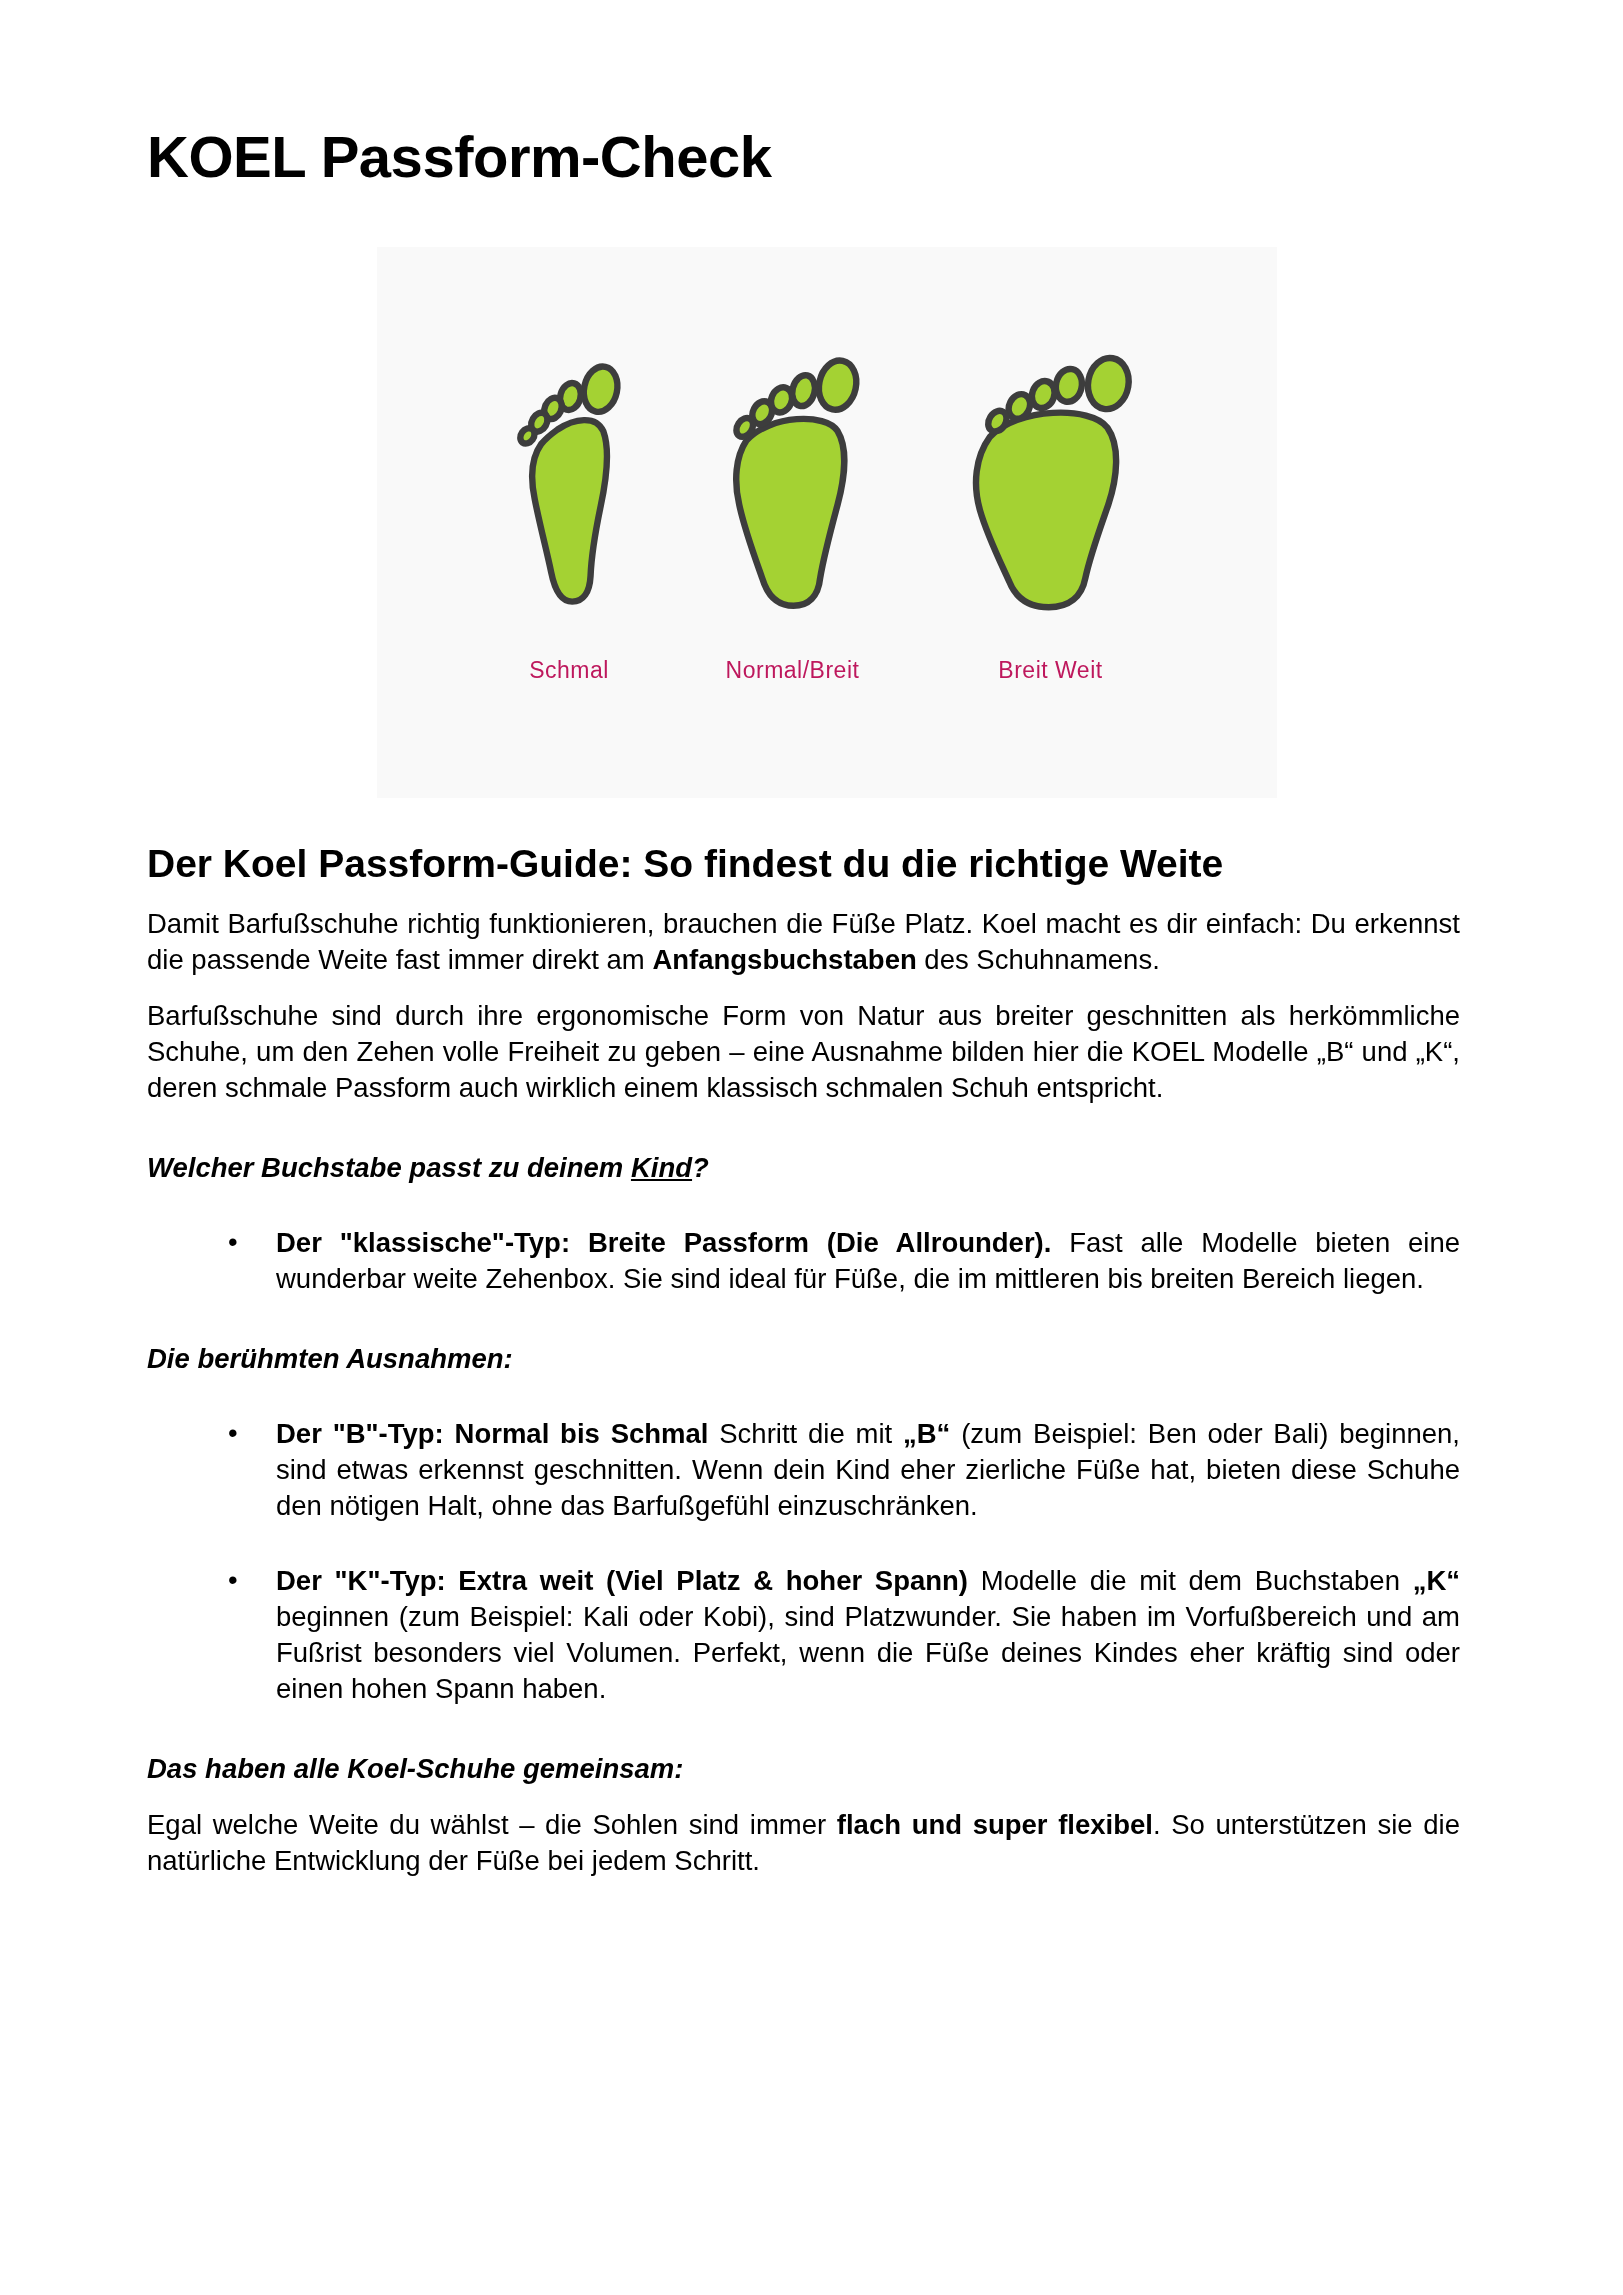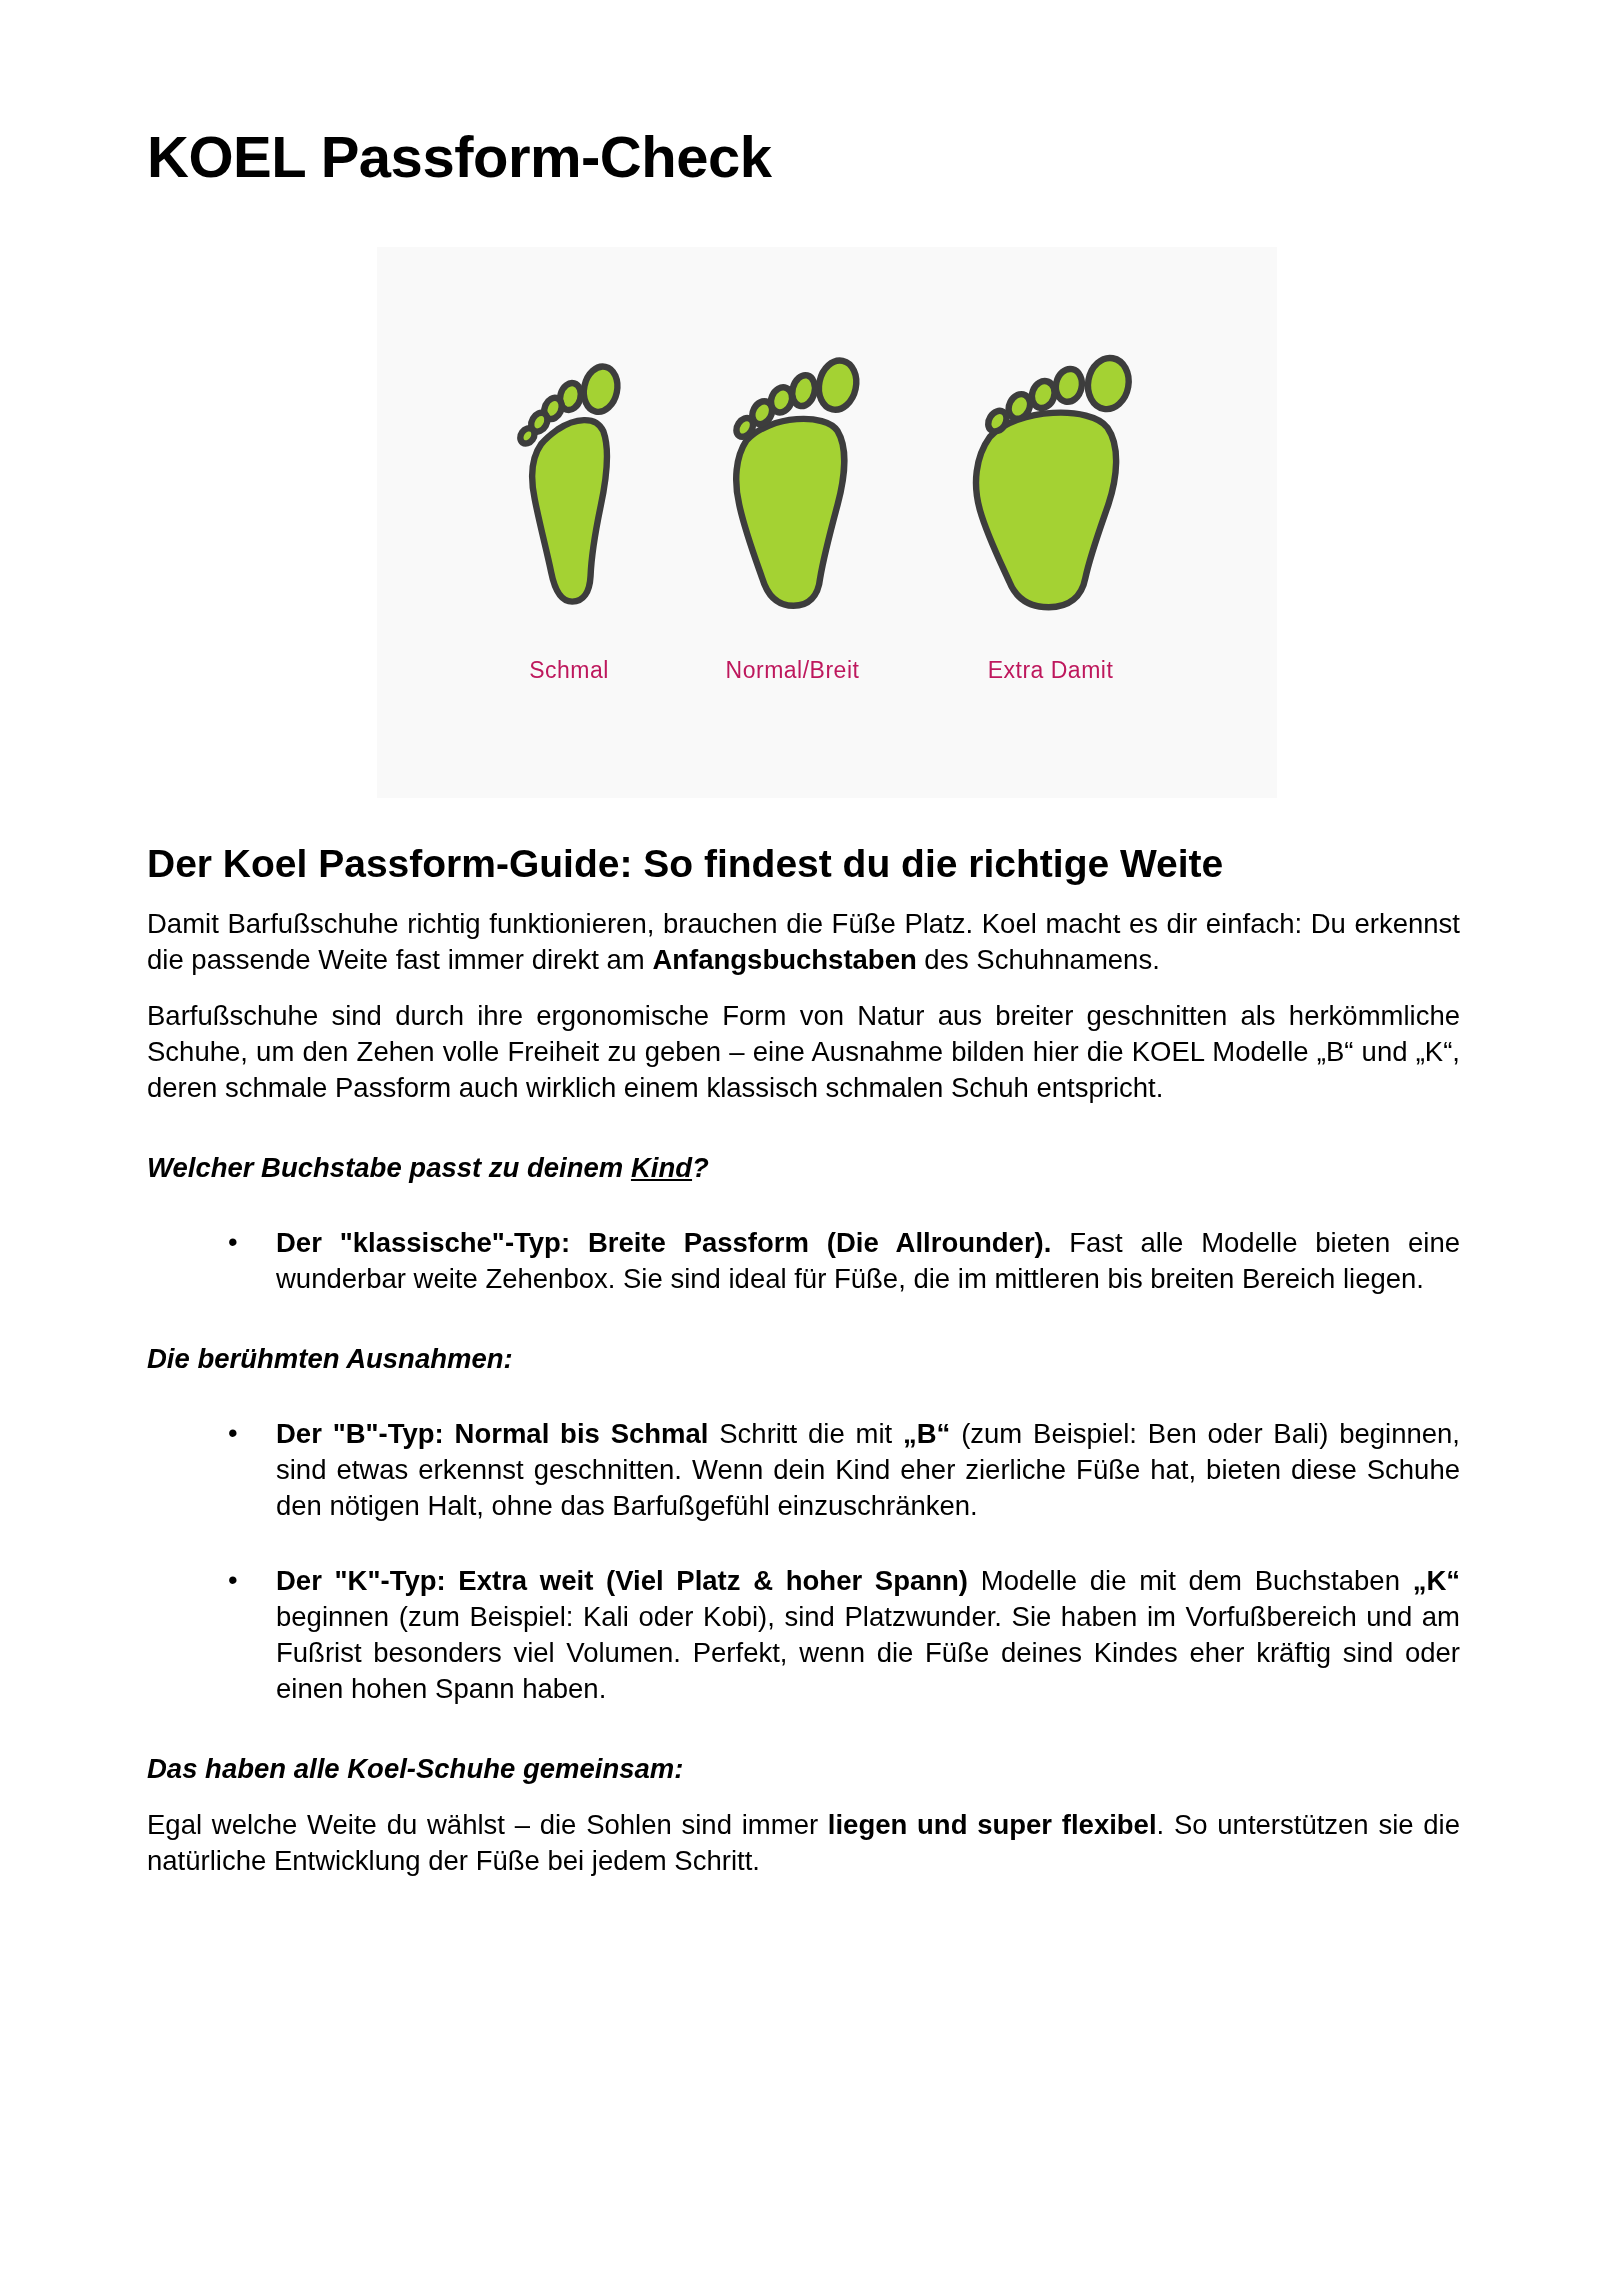--- a/index.html
+++ b/index.html
@@ -110,21 +110,21 @@
                      C 145 234, 156 204, 165 178
                      C 175 148, 178 114, 164 94
                      C 146 70, 66 72, 36 104 Z"></path>
             <ellipse cx="165" cy="46" rx="22" ry="28" transform="rotate(10 165 46)"></ellipse>
             <ellipse cx="122" cy="48" rx="14" ry="18" transform="rotate(12 122 48)"></ellipse>
             <ellipse cx="94" cy="58" rx="12" ry="15" transform="rotate(20 94 58)"></ellipse>
             <ellipse cx="68" cy="71" rx="11" ry="14" transform="rotate(27 68 71)"></ellipse>
             <ellipse cx="44" cy="87" rx="9" ry="12" transform="rotate(33 44 87)"></ellipse>
           </g>
         </svg>
-        <div class="foot-label">Extra Damit</div>
+        <div class="foot-label">Breit Weit</div>
       </div>
 
     </div>
   </div>
 
   <h2 class="guide-heading">Der Koel Passform-Guide: So findest du die richtige Weite</h2>
 
   <p class="para"><span>Damit Barfußschuhe richtig funktionieren, brauchen die Füße Platz. Koel macht es dir einfach: Du erkennst die passende Weite fast immer direkt am </span><span style="font-weight: bold;">Anfangsbuchstaben</span><span> des Schuhnamens.</span></p>
 
   <p class="para"><span>Barfußschuhe sind durch ihre ergonomische Form von Natur aus breiter geschnitten als herkömmliche Schuhe, um den Zehen volle Freiheit zu geben – eine Ausnahme bilden hier die KOEL Modelle „B“ und „K“, deren schmale Passform auch wirklich einem klassisch schmalen Schuh entspricht.</span></p>
@@ -134,16 +134,16 @@
   <div class="bullet"><span style="font-weight: bold;">Der "klassische"-Typ: Breite Passform (Die Allrounder).</span><span> Fast alle Modelle bieten eine wunderbar weite Zehenbox. Sie sind ideal für Füße, die im mittleren bis breiten Bereich liegen.</span></div>
 
   <h3 class="sub-heading">Die berühmten Ausnahmen:</h3>
 
   <div class="bullet"><span style="font-weight: bold;">Der "B"-Typ: Normal bis Schmal</span><span> Schritt die mit </span><span style="font-weight: bold;">„B“</span><span> (zum Beispiel: Ben oder Bali) beginnen, sind etwas erkennst geschnitten. Wenn dein Kind eher zierliche Füße hat, bieten diese Schuhe den nötigen Halt, ohne das Barfußgefühl einzuschränken.</span></div>
 
   <div class="bullet"><span style="font-weight: bold;">Der "K"-Typ: Extra weit (Viel Platz &amp; hoher Spann)</span><span> Modelle die mit dem Buchstaben </span><span style="font-weight: bold;">„K“</span><span> beginnen (zum Beispiel: Kali oder Kobi), sind Platzwunder. Sie haben im Vorfußbereich und am Fußrist besonders viel Volumen. Perfekt, wenn die Füße deines Kindes eher kräftig sind oder einen hohen Spann haben.</span></div>
 
   <h3 class="sub-heading">Das haben alle Koel-Schuhe gemeinsam:</h3>
 
-  <p class="para"><span>Egal welche Weite du wählst – die Sohlen sind immer </span><span style="font-weight: bold;">liegen und super flexibel</span><span>. So unterstützen sie die natürliche Entwicklung der Füße bei jedem Schritt.</span></p>
+  <p class="para"><span>Egal welche Weite du wählst – die Sohlen sind immer </span><span style="font-weight: bold;">flach und super flexibel</span><span>. So unterstützen sie die natürliche Entwicklung der Füße bei jedem Schritt.</span></p>
 
 </div>
 
 
 </body></html>

